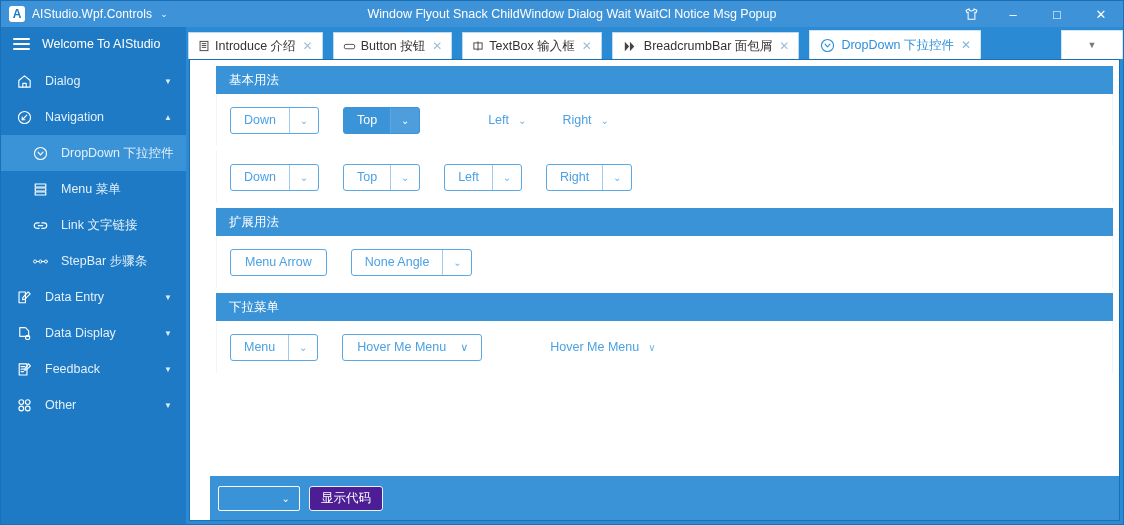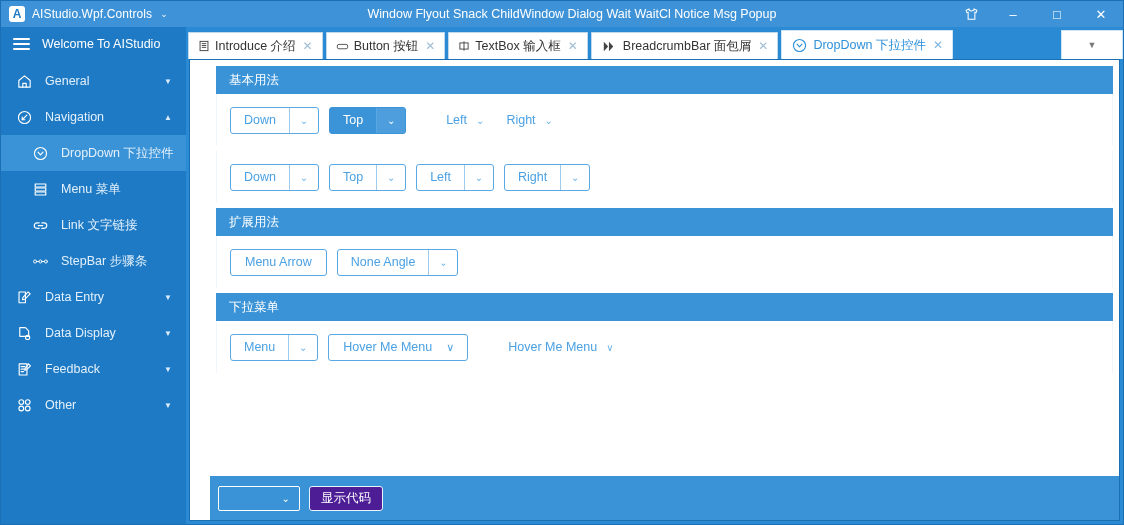--- a/index.html
+++ b/index.html
@@ -89,21 +89,21 @@
   .tabstrip {
     height: 32px; min-height: 32px;
     background: #2a8ad4;
     display: flex; align-items: flex-end;
     position: relative;
     padding-left: 2px;
   }
   .tab {
     height: 27px; background: #ffffff;
     border: 1px solid #bcd9ef; border-bottom: none;
-    margin-right: 3px;
+    margin-right: 10px;
     display: flex; align-items: center; gap: 5px;
     padding: 0 9px 0 9px;
     font-size: 12.5px; color: #333333;
     white-space: nowrap;
     border-radius: 1px;
   }
   .tab.active { color: #2f90da; height: 29px; border-color: #cfe4f5; }
   .tab .t-ico { font-size: 11px; color: #444; display: inline-flex; align-items: center; }
   .tab.active .t-ico { color: #2f90da; }
   .tab .t-close { font-size: 12px; color: #9fbcd4; margin-left: 2px; }
@@ -129,21 +129,21 @@
   .scroll-area { flex: 1; overflow: hidden; padding: 6px 6px 0 6px; }
 
   .section { margin-bottom: 5px; }
   .sec-head {
     background: #3a93d6; color: #ffffff;
     height: 28px; display: flex; align-items: center;
     padding-left: 13px; font-size: 12.5px;
   }
   .sec-body {
     background: #ffffff; min-height: 52px;
-    display: flex; align-items: center; gap: 10px;
+    display: flex; align-items: center; gap: 24px;
     padding: 0 0 0 13px;
     border-left: 1px solid #eef5fb; border-right: 1px solid #eef5fb;
   }
 
   
   .split {
     display: inline-flex; align-items: stretch; height: 27px;
     border: 1px solid #5aa9e4; border-radius: 3px; overflow: hidden;
     background: #ffffff;
   }
@@ -226,21 +226,21 @@
         <span>Welcome To AIStudio</span>
       </div>
       <div class="sb-list" id="sb-list">
           <div class="sb-item">
             <span class="sb-ico">
               <svg width="17" height="17" viewBox="0 0 18 18" fill="none" stroke="currentColor" stroke-width="1.2" stroke-linecap="round" stroke-linejoin="round">
                 <path d="M3 8 L9 3 L15 8 V15 H3 Z"></path>
                 <path d="M7.2 15 V11 H10.8 V15"></path>
               </svg>
             </span>
-            <span class="sb-label">General</span>
+            <span class="sb-label">Dialog</span>
             <span class="sb-arrow">▼</span>
           </div>
           <div class="sb-item">
             <span class="sb-ico">
               <svg width="17" height="17" viewBox="0 0 18 18" fill="none" stroke="currentColor" stroke-width="1.2" stroke-linecap="round" stroke-linejoin="round">
                 <circle cx="9" cy="9" r="6.4"></circle>
                 <path d="M11.5 6.5 L6.6 11.4"></path>
                 <path d="M6.6 8.6 V11.4 H9.4"></path>
               </svg>
             </span>

